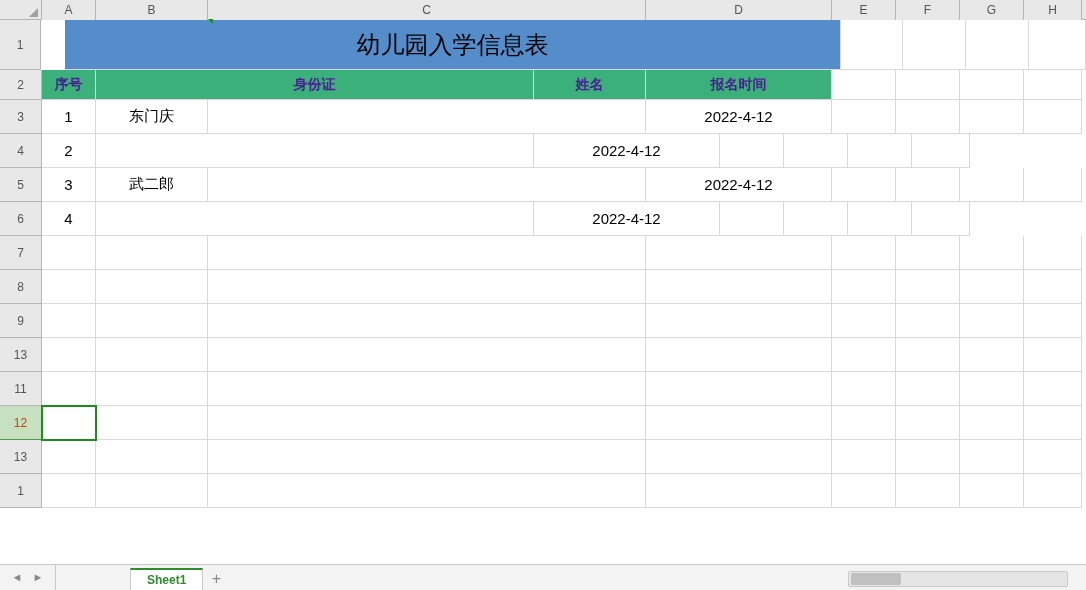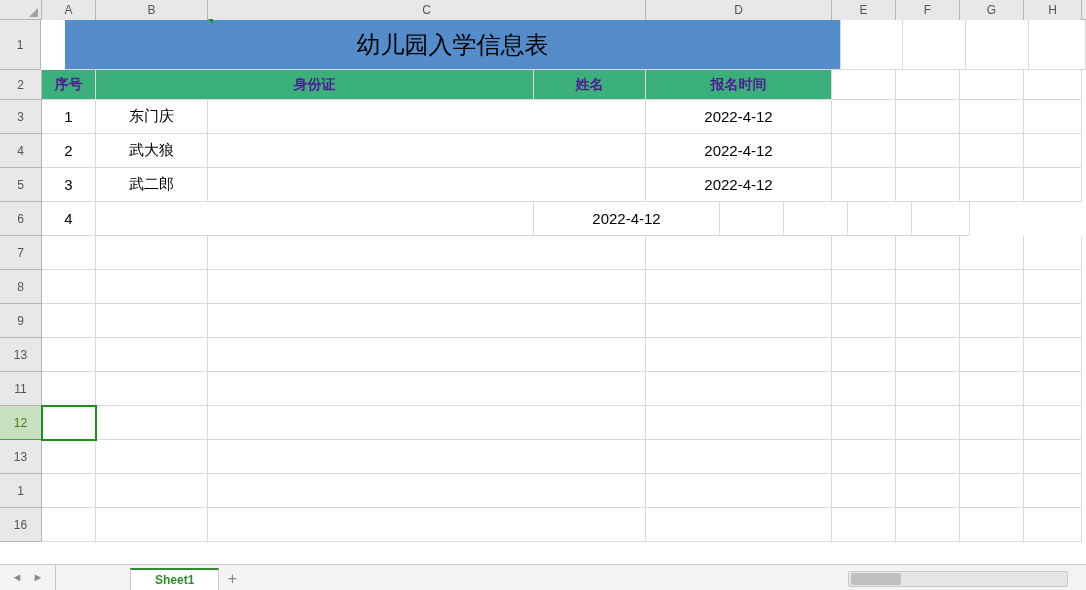--- a/index.html
+++ b/index.html
@@ -65,21 +65,21 @@
     text-align: center;
     color: #555;
     background: #e8e8e8;
     border-right: 1px solid #b6b6b6;
     border-bottom: 1px solid #b6b6b6;
     display:flex;align-items:center;justify-content:center;
     font-size: 12px;
   }
   .rh.active {
     background:#c7e0c0;
-    color:#4d7c0f;
+    color:#c2410c;
     border-bottom:1px solid #4f9e4f;
   }
   .cell {
     border-right: 1px solid #d9d9d9;
     border-bottom: 1px solid #d9d9d9;
     display:flex;
     align-items:center;
     justify-content:center;
     background:#fff;
     overflow:hidden;
@@ -135,21 +135,21 @@
     position:absolute;
     left:0; bottom:0;
     height:26px; width:56px;
     border-right:1px solid #c9c9c9;
     display:flex;align-items:center;justify-content:center;gap:10px;
     color:#888;
     font-size:11px;
   }
   .tab{
     height:22px;
-    padding:0 24px;
+    padding:0 16px;
     background:#fff;
     border:1px solid #c9c9c9;
     border-bottom:none;
     border-top:2px solid transparent;
     display:flex;align-items:center;
     font-size:12px;
     margin-right:2px;
   }
   .tab.active{
     border-top:2px solid #2e8b2e;
@@ -234,21 +234,20 @@
       <div class="cell wD data">2022-4-12</div>
       <div class="cell wE"></div>
       <div class="cell wF"></div>
       <div class="cell wG"></div>
       <div class="cell wH"></div>
     </div>
 
     <div class="row">
       <div class="rh">4</div>
       <div class="cell wA data">2</div>
-      <div class="cell wB data">武大狼</div>
       <div class="cell wC data"></div>
       <div class="cell wD data">2022-4-12</div>
       <div class="cell wE"></div>
       <div class="cell wF"></div>
       <div class="cell wG"></div>
       <div class="cell wH"></div>
     </div>
 
     <div class="row">
       <div class="rh">5</div>
@@ -354,31 +353,20 @@
       <div class="rh">1</div>
       <div class="cell wA"></div>
         <div class="cell wB"></div>
         <div class="cell wC"></div>
         <div class="cell wD"></div>
         <div class="cell wE"></div>
         <div class="cell wF"></div>
         <div class="cell wG"></div>
         <div class="cell wH"></div>
     </div>
-    <div class="row">
-      <div class="rh">16</div>
-      <div class="cell wA"></div>
-        <div class="cell wB"></div>
-        <div class="cell wC"></div>
-        <div class="cell wD"></div>
-        <div class="cell wE"></div>
-        <div class="cell wF"></div>
-        <div class="cell wG"></div>
-        <div class="cell wH"></div>
-    </div>
 
   </div>
 
   <div class="tabbar">
     <div class="navbtn">
       <span>◄</span>
       <span>►</span>
     </div>
     <div class="tab active">Sheet1</div>
     <div class="addtab">

